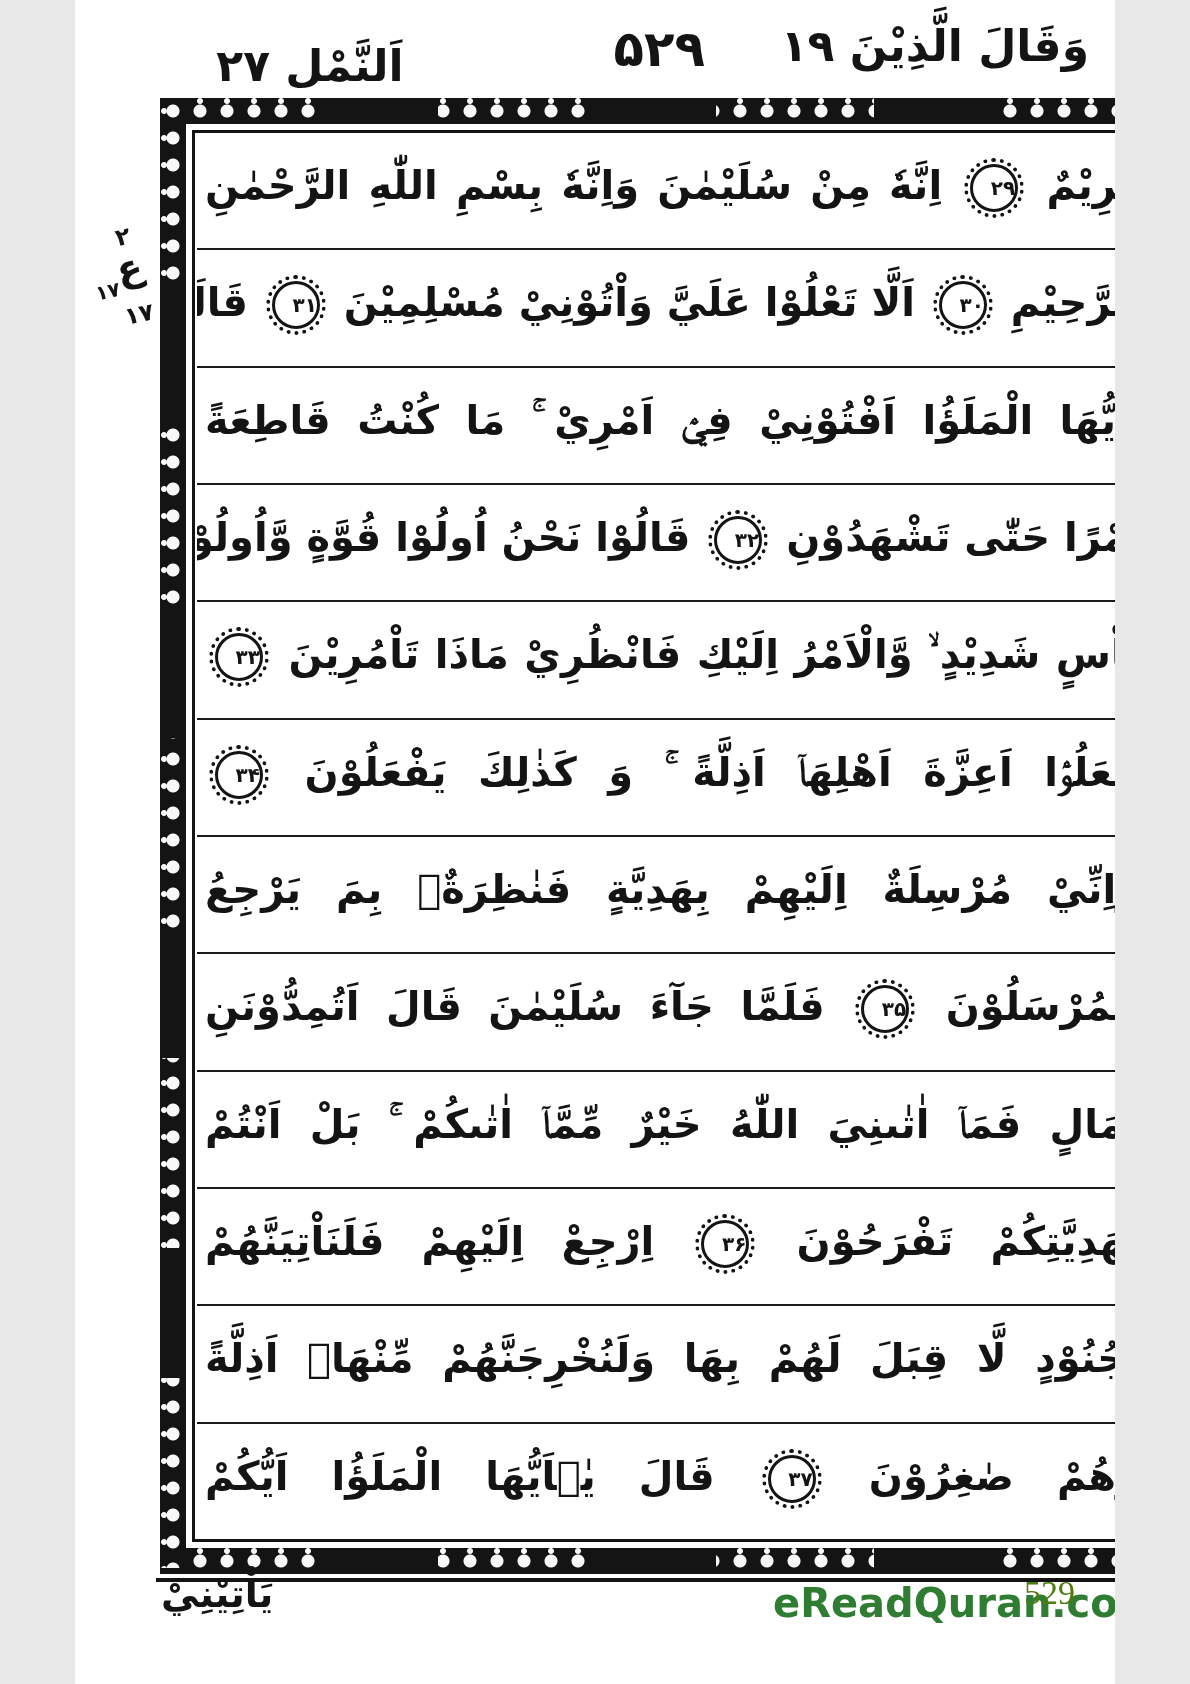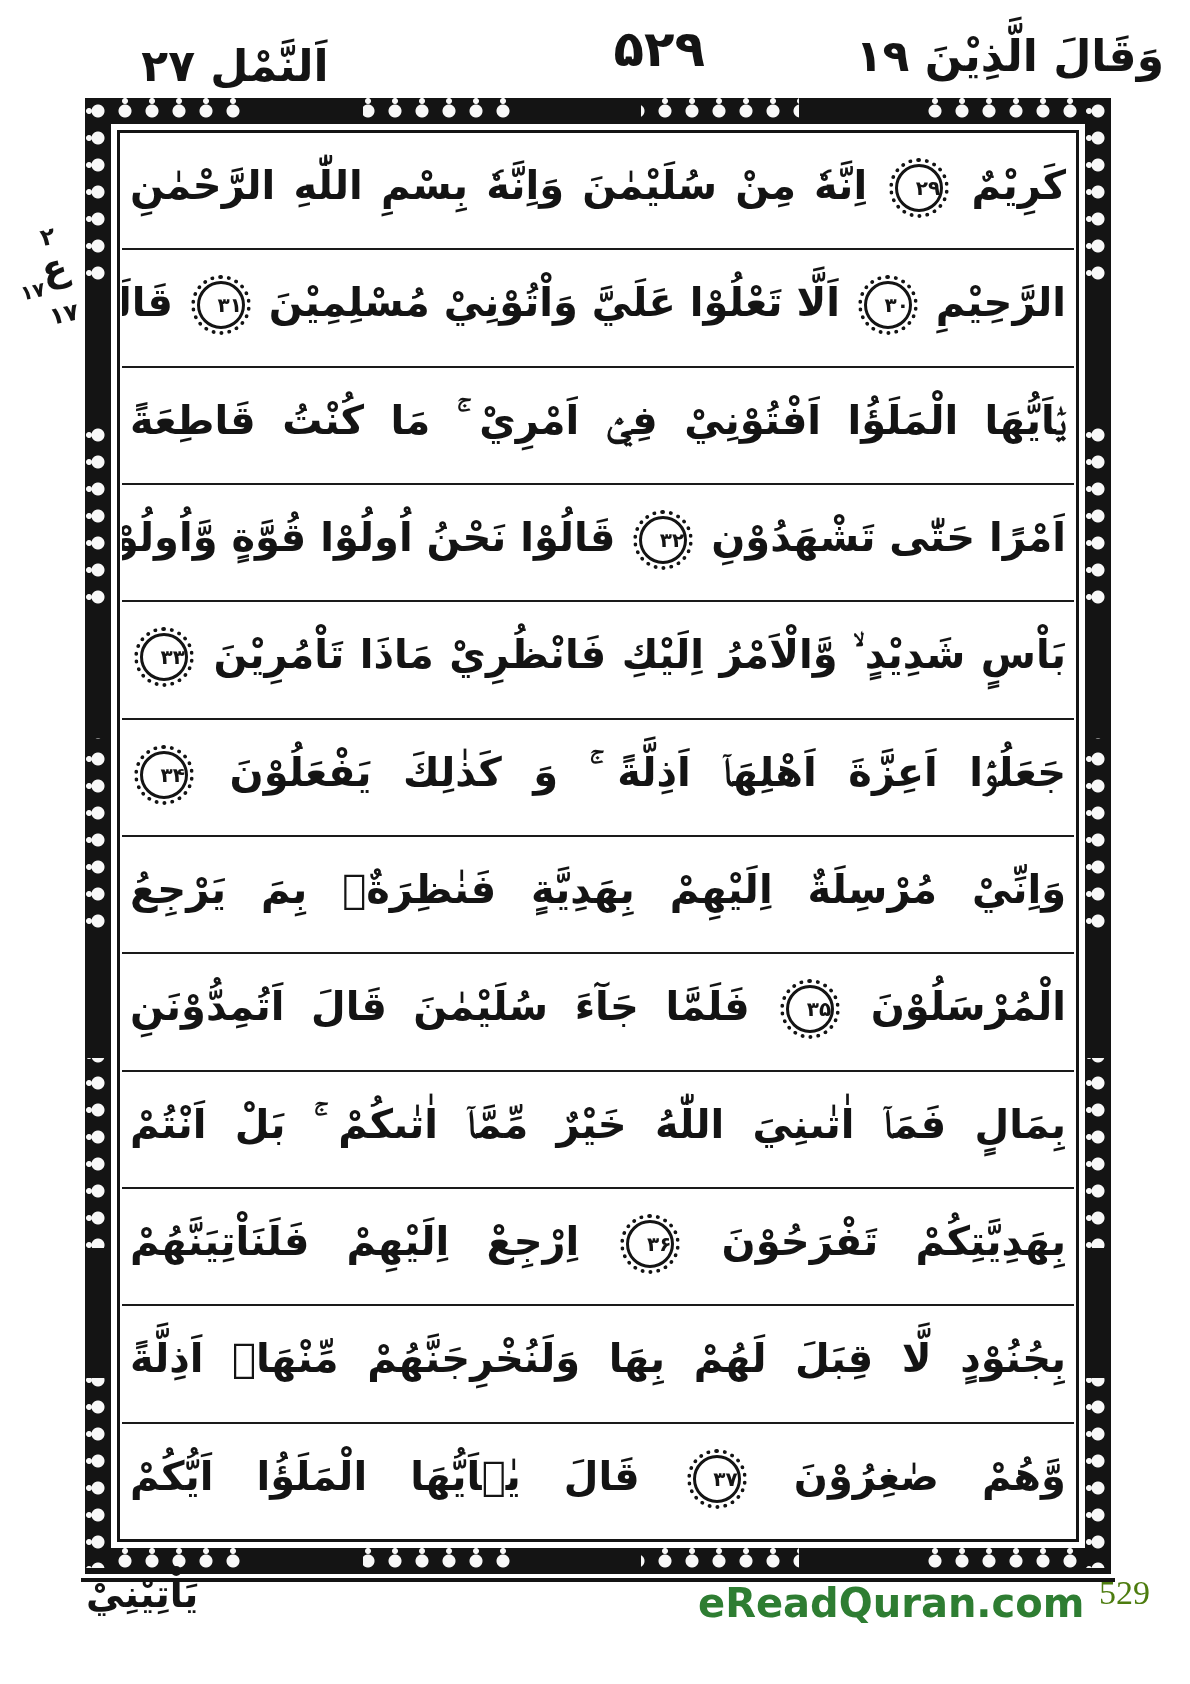--- a/index.html
+++ b/index.html
@@ -1,26 +1,26 @@
 <!DOCTYPE html>
 <html lang="ar"><head>
 <meta charset="utf-8">
 <style>
   html,body{margin:0;padding:0;background:#e8e8e8;}
   .page{
-    position:relative;width:1190px;height:1684px;background:#ffffff;
+    position:relative;width:1040px;height:1684px;background:#ffffff;
     overflow:hidden;font-family:"DejaVu Sans",sans-serif;color:#141414;
     margin:0 auto;
     text-decoration:underline;
   }
   
   .hdr{position:absolute;font-weight:bold;white-space:nowrap;direction:rtl;}
   .hdr-surah{left:75px;top:40px;width:320px;text-align:center;font-size:44px;}
   .hdr-page{left:0;right:0;top:20px;margin:auto;width:220px;text-align:right;font-size:50px;font-weight:bold;}
-  .hdr-juz{right:26px;top:30px;font-size:44px;}
+  .hdr-juz{right:26px;top:20px;font-size:44px;}
   
   .ruku{
     position:absolute;left:24px;top:224px;width:64px;text-align:center;
     font-weight:bold;transform:rotate(-12deg);line-height:1.05;direction:rtl;
   }
   .ruku .r-top{display:block;font-size:24px;}
   .ruku .r-ain{display:block;font-size:38px;position:relative;}
   .ruku .r-mid{position:absolute;left:-6px;bottom:-8px;font-size:20px;}
   .ruku .r-bot{display:block;font-size:24px;margin-top:14px;}
   

